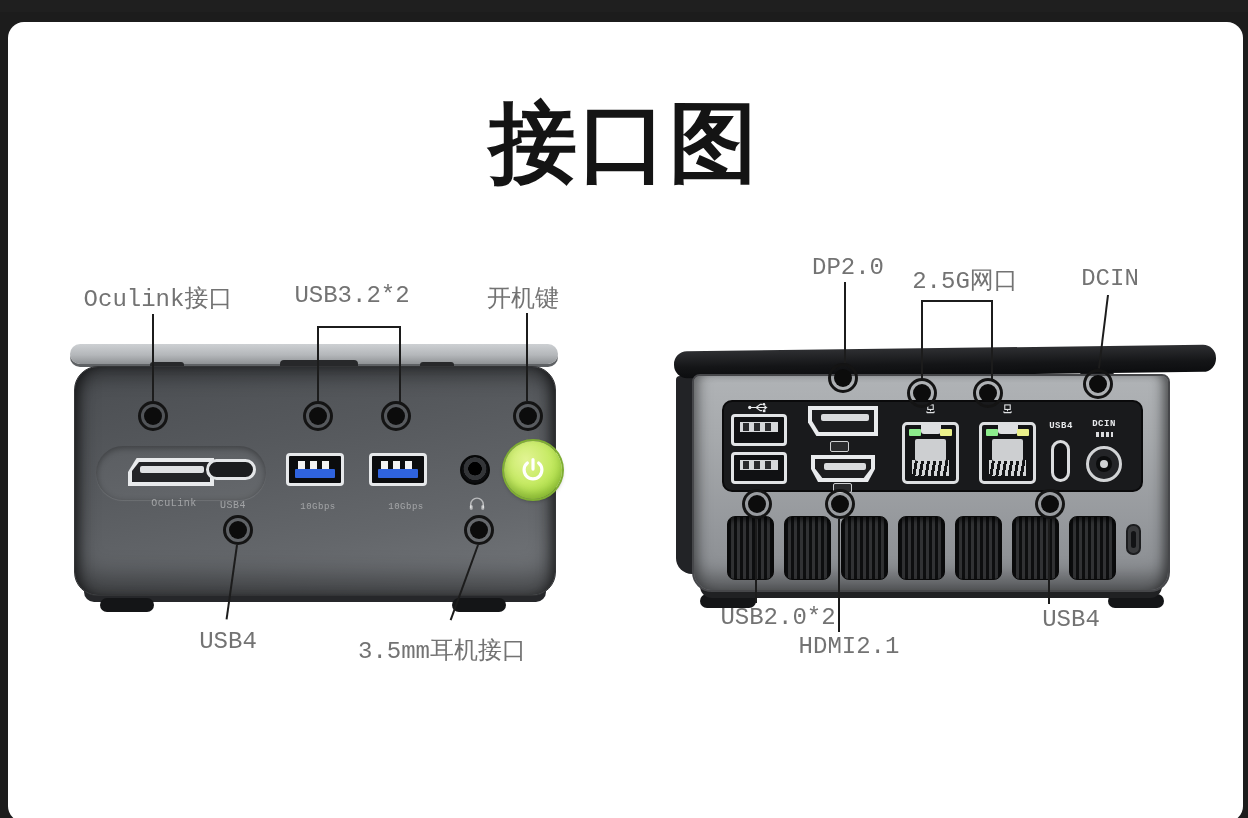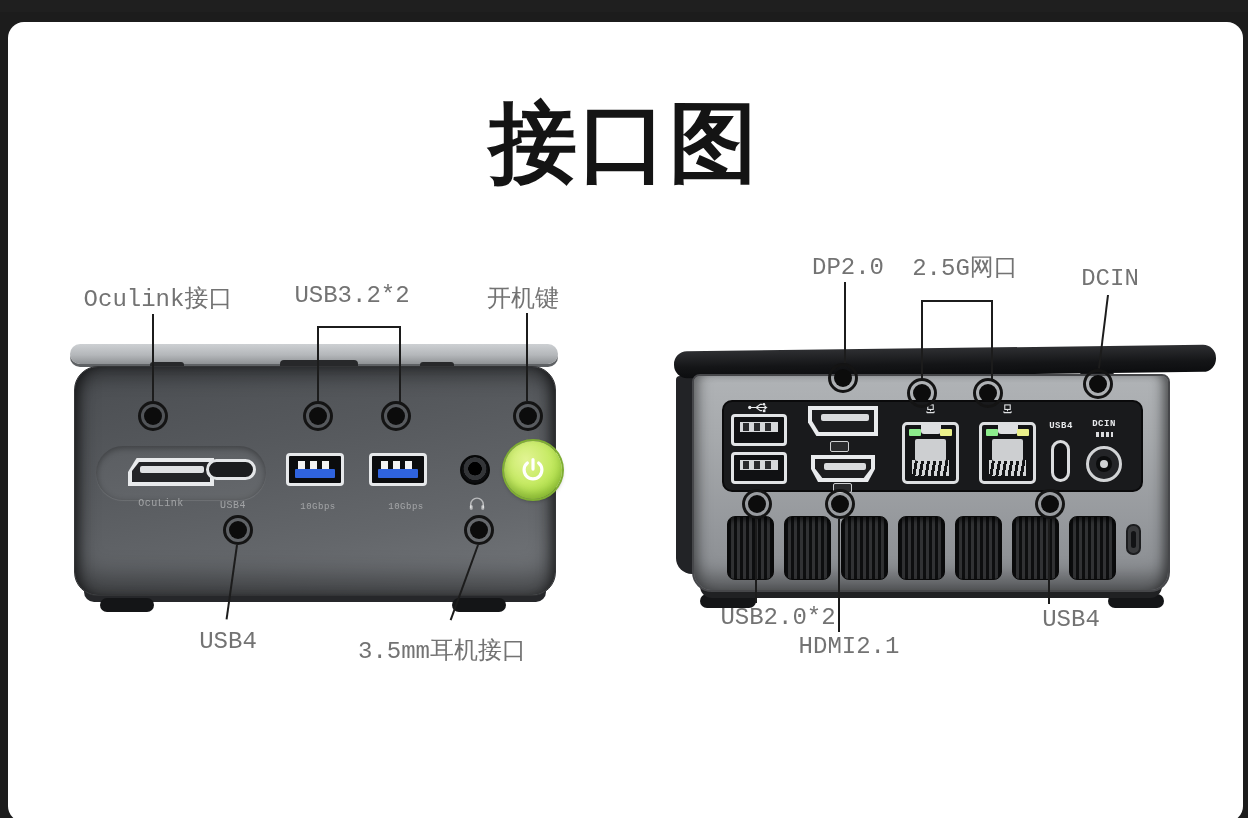--- a/index.html
+++ b/index.html
@@ -145,21 +145,21 @@
     <div class="usba" style="left:286px;top:441px;"></div>
     <div class="usba" style="left:369px;top:441px;"></div>
     <div class="jack"></div>
     <div class="power">
       <svg class="iconsvg" width="30" height="30" viewBox="0 0 32 32">
         <path d="M16 5v10" stroke="#ffffff" stroke-width="3.4" stroke-linecap="round" fill="none"></path>
         <path d="M10 8.6a9.5 9.5 0 1 0 12 0" stroke="#ffffff" stroke-width="3.4" stroke-linecap="round" fill="none"></path>
       </svg>
     </div>
 
-    <span class="silk" style="left:161px;top:486px;">OcuLink</span>
+    <span class="silk" style="left:174px;top:486px;">OcuLink</span>
     <span class="silk" style="left:233px;top:488px;">USB4</span>
     <span class="silk" style="left:318px;top:490px;font-size:9px;">10Gbps</span>
     <span class="silk" style="left:406px;top:490px;font-size:9px;">10Gbps</span>
     <span class="icon" style="left:468px;top:484px;">
       <svg width="18" height="15" viewBox="0 0 20 16">
         <path d="M3 13V9a7 7 0 0 1 14 0v4" fill="none" stroke="rgba(255,255,255,.55)" stroke-width="1.6"></path>
         <rect x="2" y="10" width="3.2" height="5" rx="1.2" fill="rgba(255,255,255,.55)"></rect>
         <rect x="14.8" y="10" width="3.2" height="5" rx="1.2" fill="rgba(255,255,255,.55)"></rect>
       </svg>
     </span>
@@ -256,21 +256,21 @@
     <div class="vent" style="left:784px;"></div>
     <div class="vent" style="left:841px;"></div>
     <div class="vent" style="left:898px;"></div>
     <div class="vent" style="left:955px;"></div>
     <div class="vent" style="left:1012px;"></div>
     <div class="vent" style="left:1069px;"></div>
     <div class="klock"></div>
 
     
     <span class="lbl" style="left:848px;top:242px;">DP2.0</span>
-    <span class="lbl" style="left:965px;top:239px;">2.5G网口</span>
+    <span class="lbl" style="left:965px;top:252px;">2.5G网口</span>
     <span class="lbl" style="left:1110px;top:253px;">DCIN</span>
     <span class="lbl" style="left:778px;top:592px;">USB2.0*2</span>
     <span class="lbl" style="left:849px;top:621px;">HDMI2.1</span>
     <span class="lbl" style="left:1071px;top:594px;">USB4</span>
 
     <div class="vline" style="left:844px;top:270px;height:81px;"></div>
     <div class="bracket" style="left:921px;top:288px;width:68px;height:78px;"></div>
     <div class="vline rot" style="left:1107px;top:283px;height:74px;transform:rotate(7deg);"></div>
     <div class="vline" style="left:755px;top:507px;height:84px;"></div>
     <div class="vline" style="left:838px;top:507px;height:113px;"></div>

